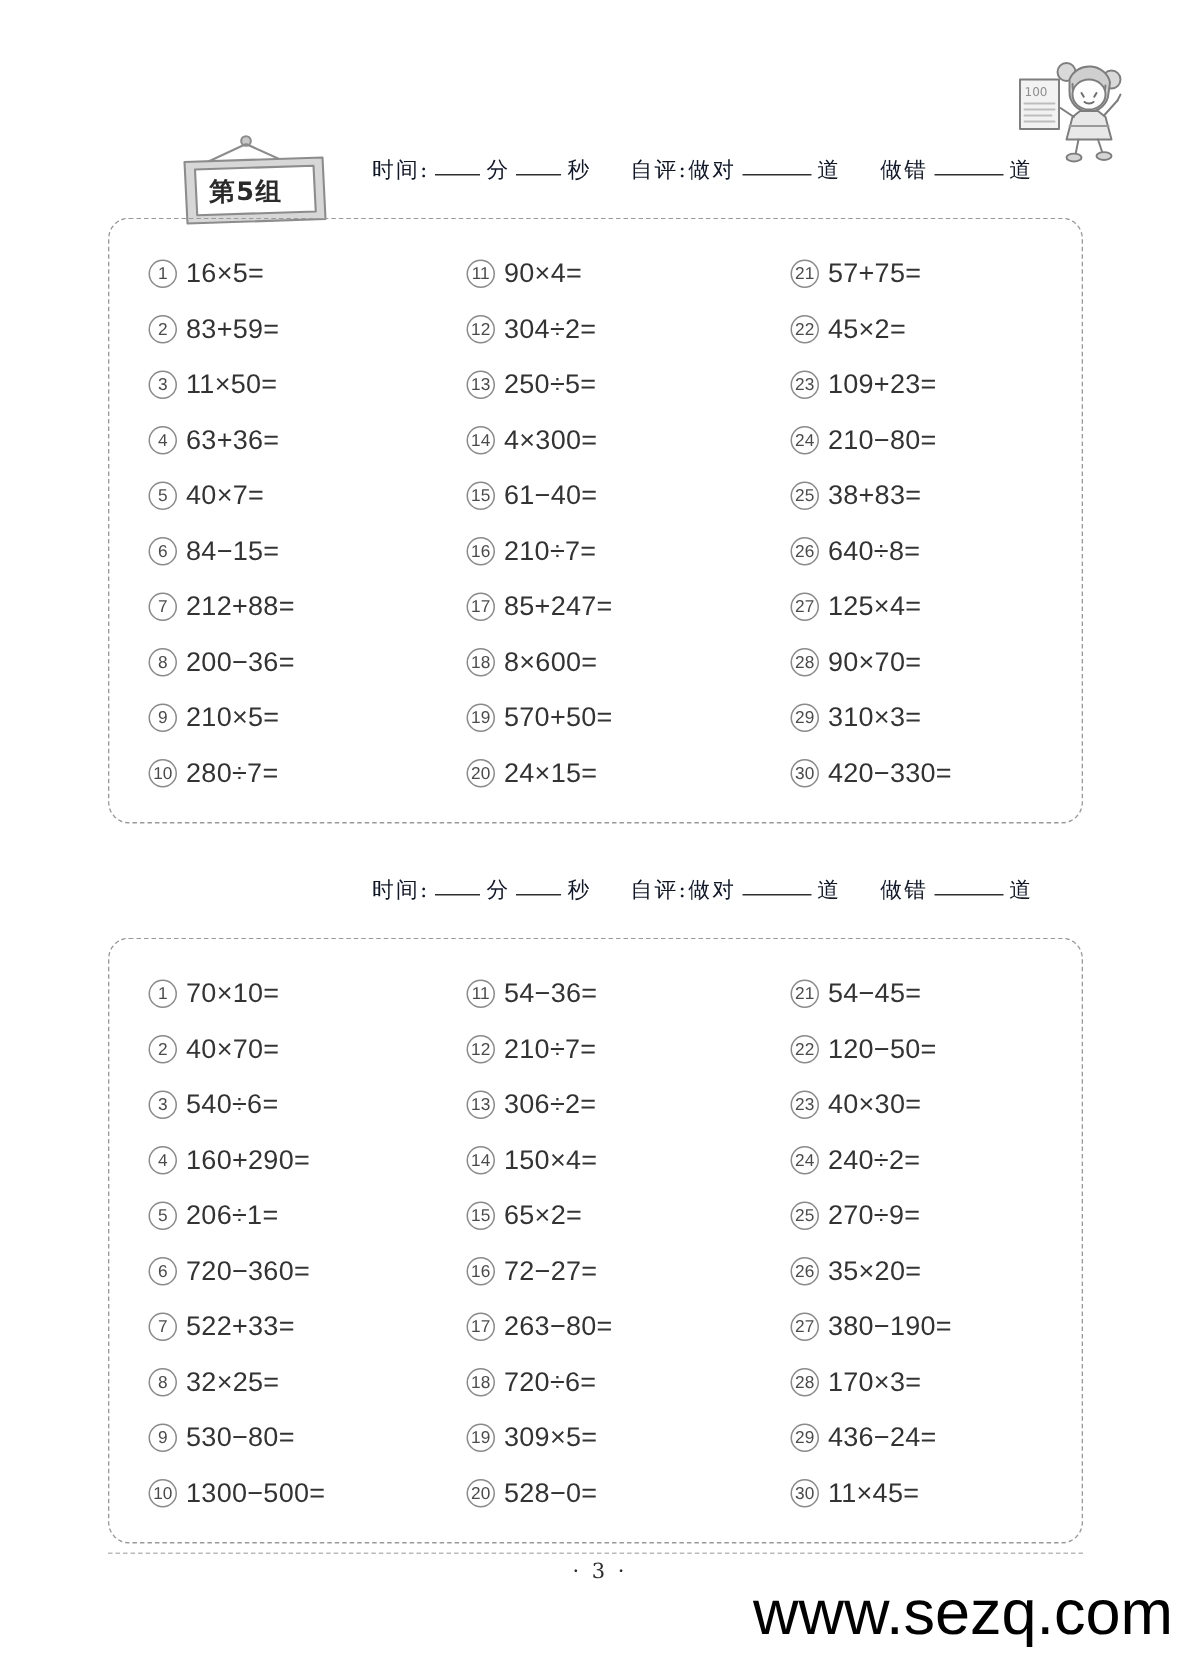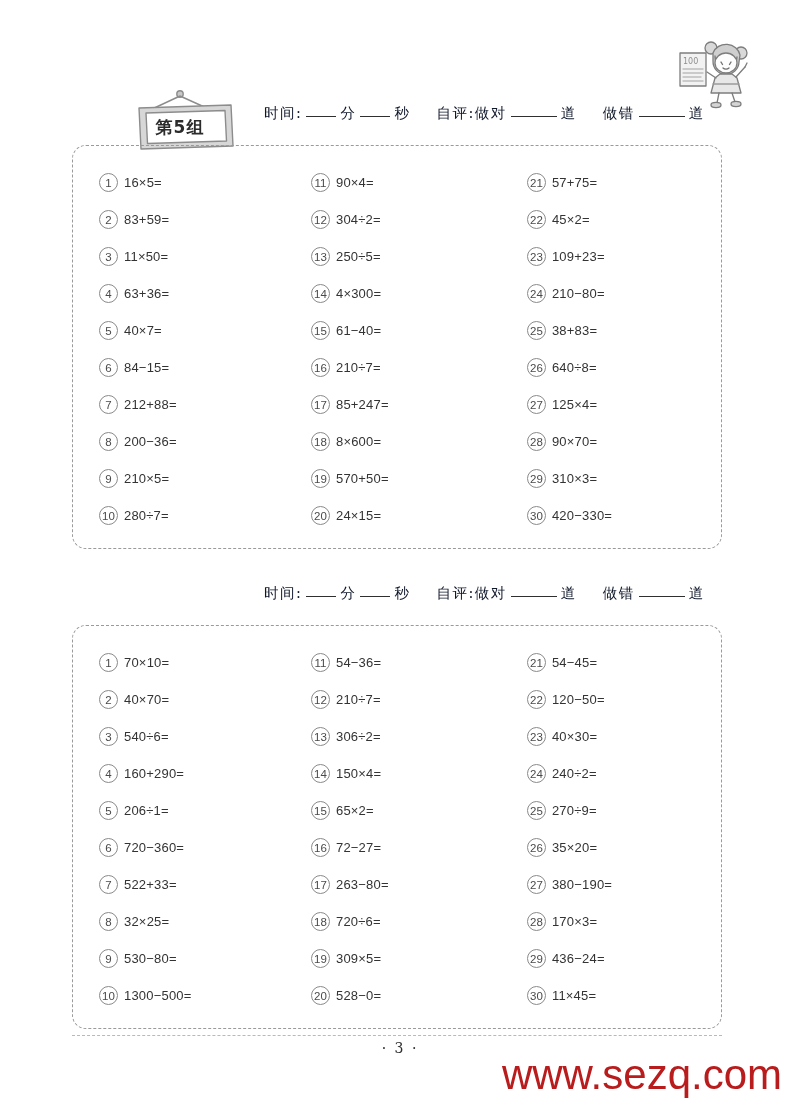--- a/index.html
+++ b/index.html
@@ -30,21 +30,20 @@
     position: absolute;
     left: 0;
     width: 800px;
   }
   .group-5 { top: 88px; }
   .group-6 { top: 568px; }
 
   .header-row {
     position: relative;
     height: 62px;
-    margin-left: 16px;
   }
 
   
   .sign {
     position: absolute;
     left: 103px;
     top: 0px;
     width: 122px;
     height: 62px;
   }
@@ -136,21 +135,21 @@
     border: 1.2px solid #8a8a8a;
     border-radius: 50%;
     font-size: 11.5px;
     color: #4a4a4a;
     box-sizing: border-box;
     flex: 0 0 auto;
     font-family: "Liberation Sans", sans-serif;
   }
   .expr {
     font-family: "Liberation Sans", "DejaVu Sans", sans-serif;
-    font-size: 13px;
+    font-size: 18px;
     letter-spacing: 0.2px;
   }
 
   
   .footer-rule {
     position: absolute;
     left: 72px;
     top: 1035px;
     width: 650px;
     border-top: 1.2px dashed #b9b9b9;
@@ -165,21 +164,21 @@
     font-size: 14px;
     color: #2d2d2d;
     letter-spacing: 2px;
   }
   .watermark {
     position: absolute;
     top: 1051px;
     right: 18px;
     font-family: "Liberation Sans", sans-serif;
     font-size: 42px;
-    color: #b91c1c;
+    color: #000000;
     letter-spacing: 0px;
   }
 </style>
 </head>
 <body>
 
 <div class="mascot">
   <svg viewBox="0 0 104 96" width="104" height="96" aria-hidden="true">
     <g stroke="#7d7d7d" fill="none" stroke-width="1.3" stroke-linejoin="round" stroke-linecap="round">
 

